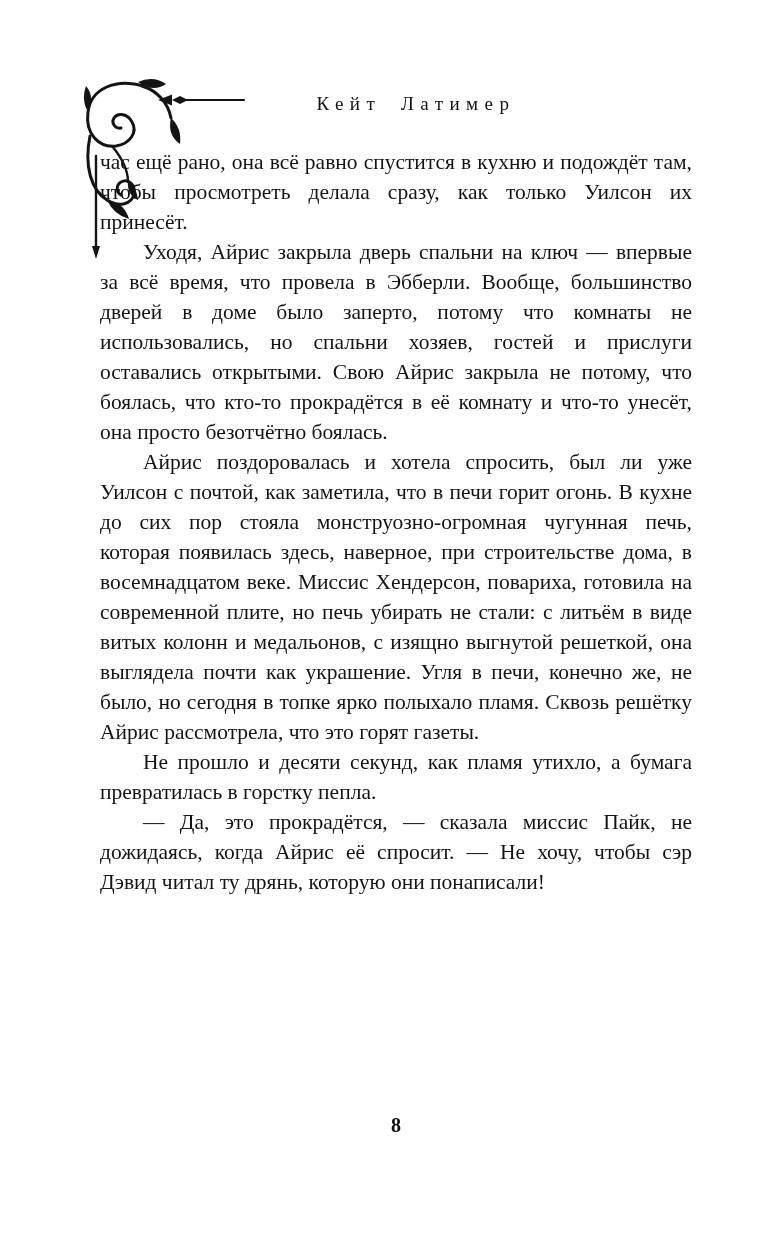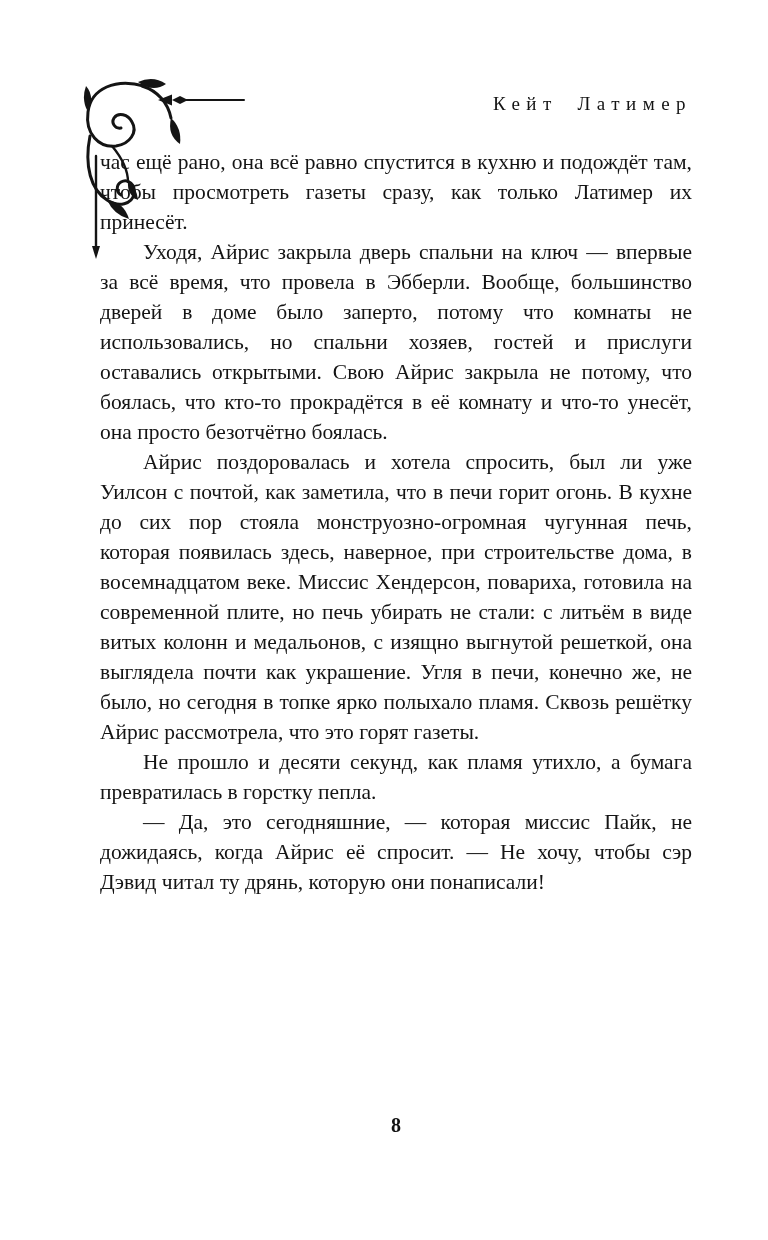--- a/index.html
+++ b/index.html
@@ -20,21 +20,21 @@
     left: 82px;
     top: 78px;
     width: 170px;
     height: 182px;
   }
   .running-head {
     position: absolute;
     top: 93px;
     left: 140px;
     width: 552px;
-    text-align: right;
+    text-align: center;
     font-size: 19px;
     letter-spacing: 0.34em;
     word-spacing: 0.45em;
     white-space: nowrap;
   }
   .text-block {
     position: absolute;
     top: 147px;
     left: 100px;
     width: 592px;
@@ -85,22 +85,22 @@
         <path d="M25,122 q7,15 22,19 q-5,-17 -22,-19 Z" fill="#141414" stroke="none"></path>
         <path d="M6,34 q-7,-12 -2,-26 q9,10 2,26 Z" fill="#141414" stroke="none"></path>
         <path d="M46,104 q9,6 10,18 q-11,-5 -10,-18 Z" fill="#141414" stroke="none"></path>
       </g>
     </svg>
   </div>
 
   <div class="running-head">Кейт Латимер</div>
 
   <div class="text-block">
-    <p class="no-indent">час ещё рано, она всё равно спустится в кухню и подождёт там, чтобы просмотреть газеты сразу, как только Латимер их принесёт.</p>
+    <p class="no-indent">час ещё рано, она всё равно спустится в кухню и подождёт там, чтобы просмотреть делала сразу, как только Уилсон их принесёт.</p>
     <p>Уходя, Айрис закрыла дверь спальни на ключ — впервые за всё время, что провела в Эбберли. Вообще, большинство дверей в доме было заперто, потому что комнаты не использовались, но спальни хозяев, гостей и прислуги оставались открытыми. Свою Айрис закрыла не потому, что боялась, что кто-то прокрадётся в её комнату и что-то унесёт, она просто безотчётно боялась.</p>
     <p>Айрис поздоровалась и хотела спросить, был ли уже Уилсон с почтой, как заметила, что в печи горит огонь. В кухне до сих пор стояла монструозно-огромная чугунная печь, которая появилась здесь, наверное, при строительстве дома, в восемнадцатом веке. Миссис Хендерсон, повариха, готовила на современной плите, но печь убирать не стали: с литьём в виде витых колонн и медальонов, с изящно выгнутой решеткой, она выглядела почти как украшение. Угля в печи, конечно же, не было, но сегодня в топке ярко полыхало пламя. Сквозь решётку Айрис рассмотрела, что это горят газеты.</p>
     <p>Не прошло и десяти секунд, как пламя утихло, а бумага превратилась в горстку пепла.</p>
-    <p>— Да, это сегодняшние, — которая миссис Пайк, не дожидаясь, когда Айрис её спросит. — Не хочу, чтобы сэр Дэвид читал ту дрянь, которую они понаписали!</p>
+    <p>— Да, это прокрадётся, — сказала миссис Пайк, не дожидаясь, когда Айрис её спросит. — Не хочу, чтобы сэр Дэвид читал ту дрянь, которую они понаписали!</p>
   </div>
 
   <div class="page-number">8</div>
 
 </div>
 
 </body></html>

